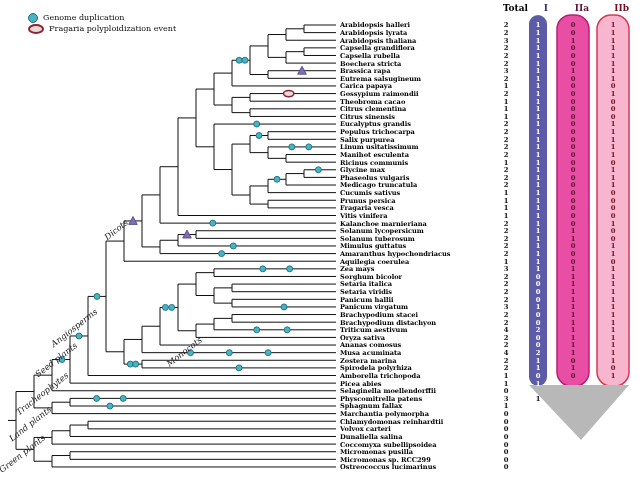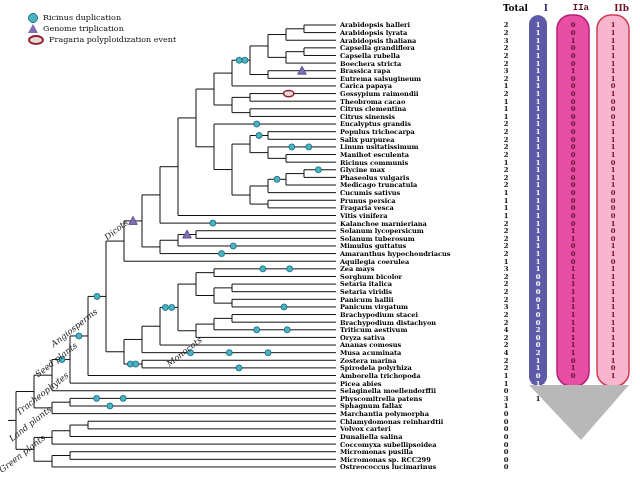--- a/index.html
+++ b/index.html
@@ -11,21 +11,21 @@
   .legend-item{display:flex;align-items:center;height:11px;font:8px "DejaVu Serif",serif;color:#111;}
   .sym{display:inline-block;margin-right:5px;}
   .sym-dup{width:8px;height:8px;border-radius:50%;background:#4ab3c3;border:1px solid #1c6e80;}
   .sym-tri{width:0;height:0;border-left:5px solid transparent;border-right:5px solid transparent;
            border-bottom:9px solid #7f6fb2;}
   .sym-und{width:12px;height:6px;border:2px solid #8e2433;border-radius:50%;background:#e9dada;}
   
   .hd{position:absolute;top:3px;z-index:5;font:bold 9px "DejaVu Serif",serif;text-align:right;}
   .hd-total{left:484px;width:44px;color:#000;}
   .hd-i{left:528px;width:20px;color:#34307c;}
-  .hd-iia{left:557px;width:32px;color:#5e1230;font-family:Liberation Mono, monospace;}
+  .hd-iia{left:557px;width:32px;color:#5e1230;}
   .hd-iib{left:597px;width:32px;color:#701024;}
   
   text.sp{font:bold 6.6px "DejaVu Serif",serif;fill:#000;}
   text.num{font:bold 6.8px "DejaVu Serif",serif;fill:#111;}
   text.num-i{fill:#fff;}
   text.num-iia{fill:#5e1230;}
   text.num-iib{fill:#701024;}
   text.clade{font:italic 8.5px "DejaVu Serif",serif;fill:#222;}
 </style>
 </head>
@@ -513,25 +513,21 @@
       <text x="76" y="330" class="clade" text-anchor="middle" transform="rotate(-38 76 330)">Angiosperms</text>
       <text x="58" y="362" class="clade" text-anchor="middle" transform="rotate(-38 58 362)">Seed plants</text>
       <text x="44" y="396" class="clade" text-anchor="middle" transform="rotate(-38 44 396)">Tracheophytes</text>
       <text x="32" y="426" class="clade" text-anchor="middle" transform="rotate(-38 32 426)">Land plants</text>
       <text x="24" y="456" class="clade" text-anchor="middle" transform="rotate(-38 24 456)">Green plants</text>
     </svg>
 
   <div class="legend">
     <div class="legend-item">
       <span class="sym sym-dup"></span>
-      <span>Ricinus duplication</span>
-    </div>
-    <div class="legend-item">
-      <span class="sym sym-tri"></span>
-      <span>Genome triplication</span>
+      <span>Genome duplication</span>
     </div>
     <div class="legend-item">
       <span class="sym sym-und"></span>
       <span>Fragaria polyploidization event</span>
     </div>
   </div>
 
   <div class="hd hd-total">Total</div>
   <div class="hd hd-i">I</div>
   <div class="hd hd-iia">IIa</div>

